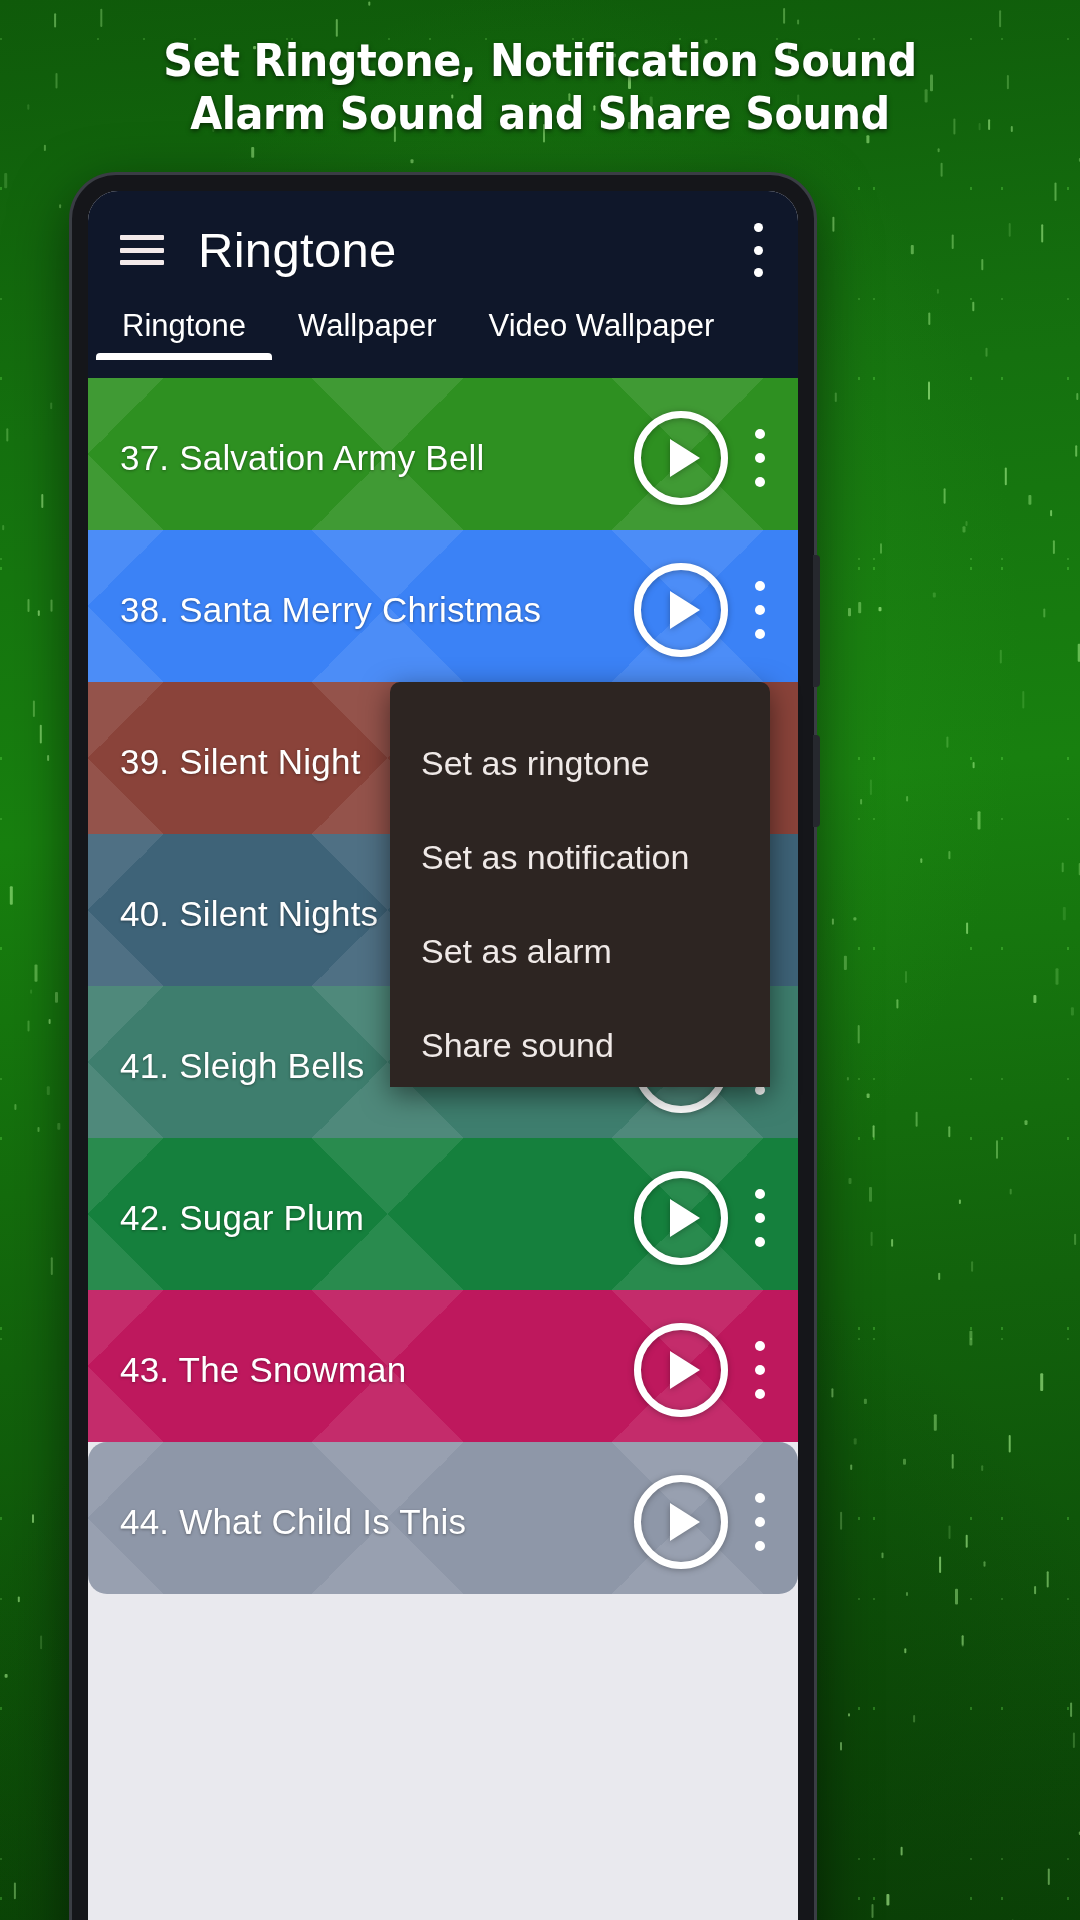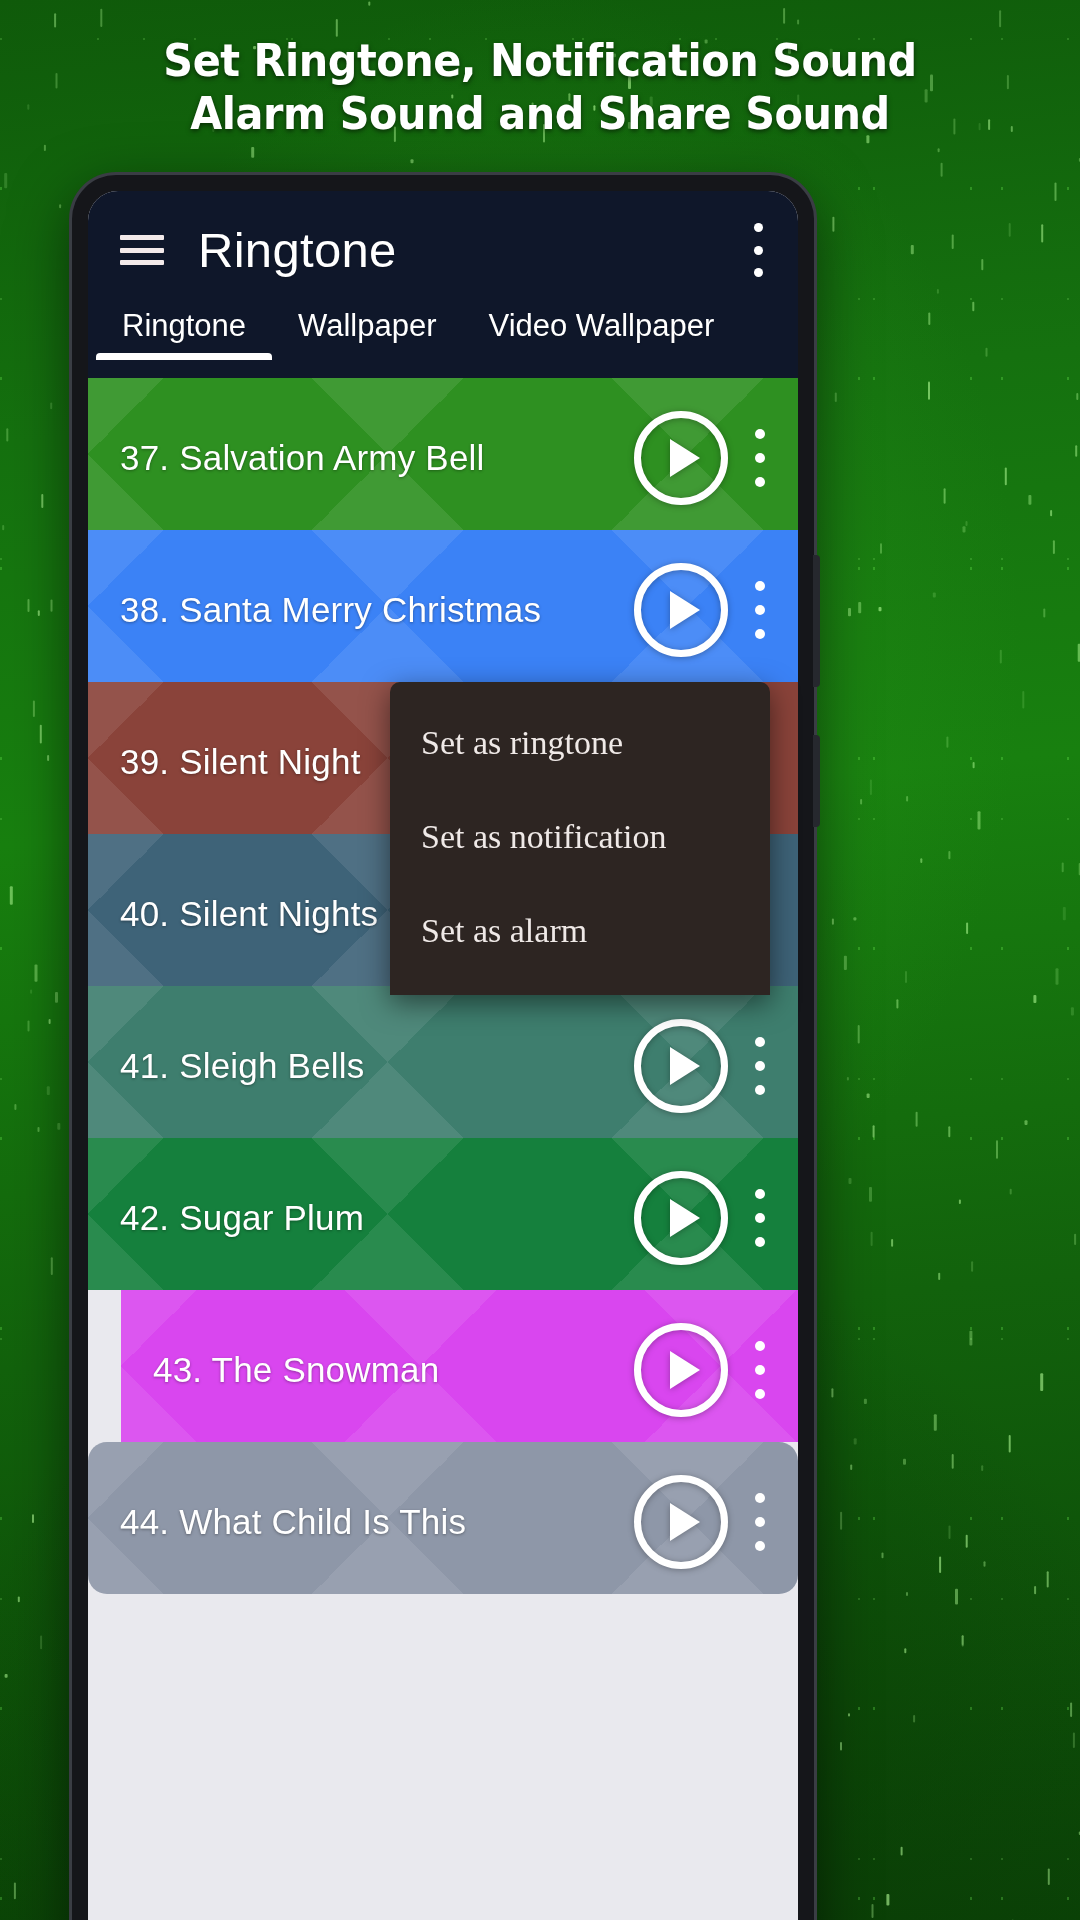--- a/index.html
+++ b/index.html
@@ -140,28 +140,27 @@
     position:relative; width:12px; height:58px; display:flex; flex-direction:column;
     justify-content:space-between; align-items:center; flex:0 0 auto; cursor:pointer;
     margin-right:6px;
   }
   .row-overflow b{ width:10px; height:10px; border-radius:50%; background:#fff; display:block; }
 
   
   #popup{
     position:absolute;
     left:318px; top:507px;
-    width:380px; height:313px;
+    width:380px; height:405px;
     background:#2d2522;
     border-radius:10px 10px 0 0;
     box-shadow:0 8px 28px rgba(0,0,0,.5);
     z-index:20;
-    padding:14px 0 0 0;
+    padding:34px 0 0 0;
     overflow:hidden;
-    font-family:Liberation Serif, serif;
   }
   .menu-item{
     height:94px; display:flex; align-items:center;
     padding-left:31px; color:#efe9e7; font-size:34px;
     white-space:nowrap; cursor:pointer;
   }
 </style>
 </head>
 <body>
 
@@ -476,21 +475,21 @@
           <div class="row-label">42. Sugar Plum</div>
           <div class="play-btn">
             <i></i>
           </div>
           <div class="row-overflow">
             <b></b>
             <b></b>
             <b></b>
           </div>
         </div>
-        <div class="row" style="background: #d946ef; margin-left: 33px;">
+        <div class="row" style="background: #be185d;">
           <div class="pat"></div>
           <div class="row-label">43. The Snowman</div>
           <div class="play-btn">
             <i></i>
           </div>
           <div class="row-overflow">
             <b></b>
             <b></b>
             <b></b>
           </div>

